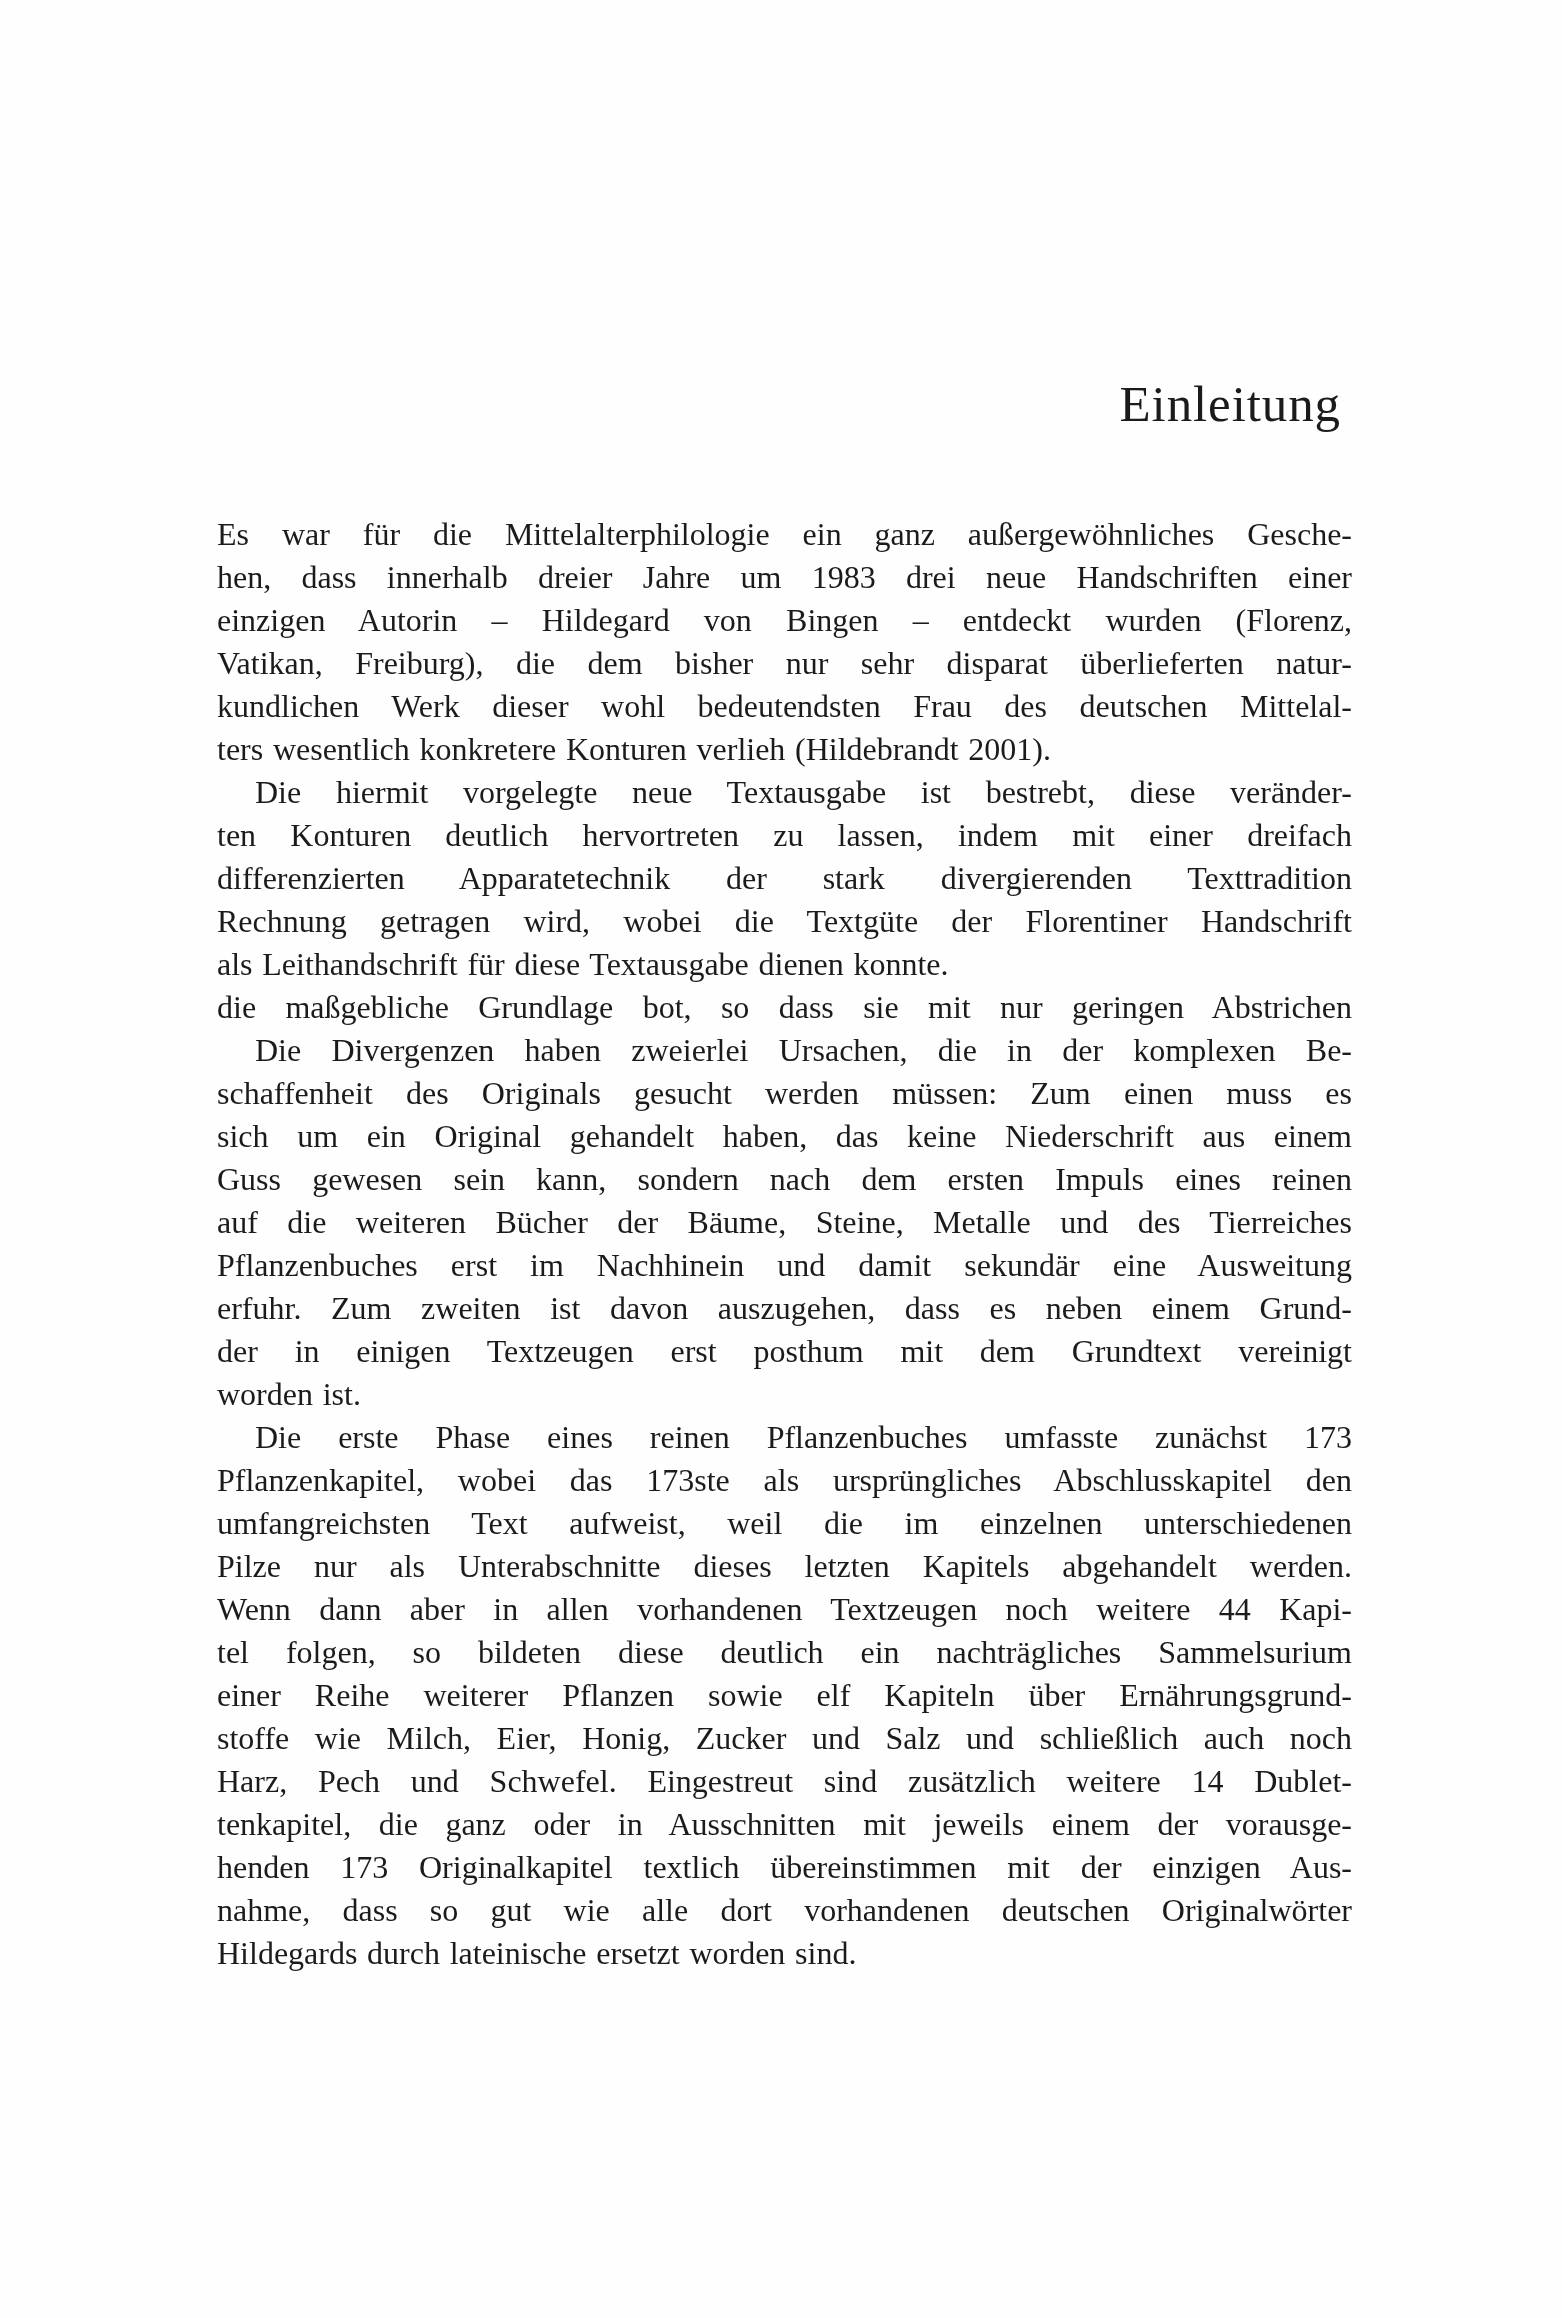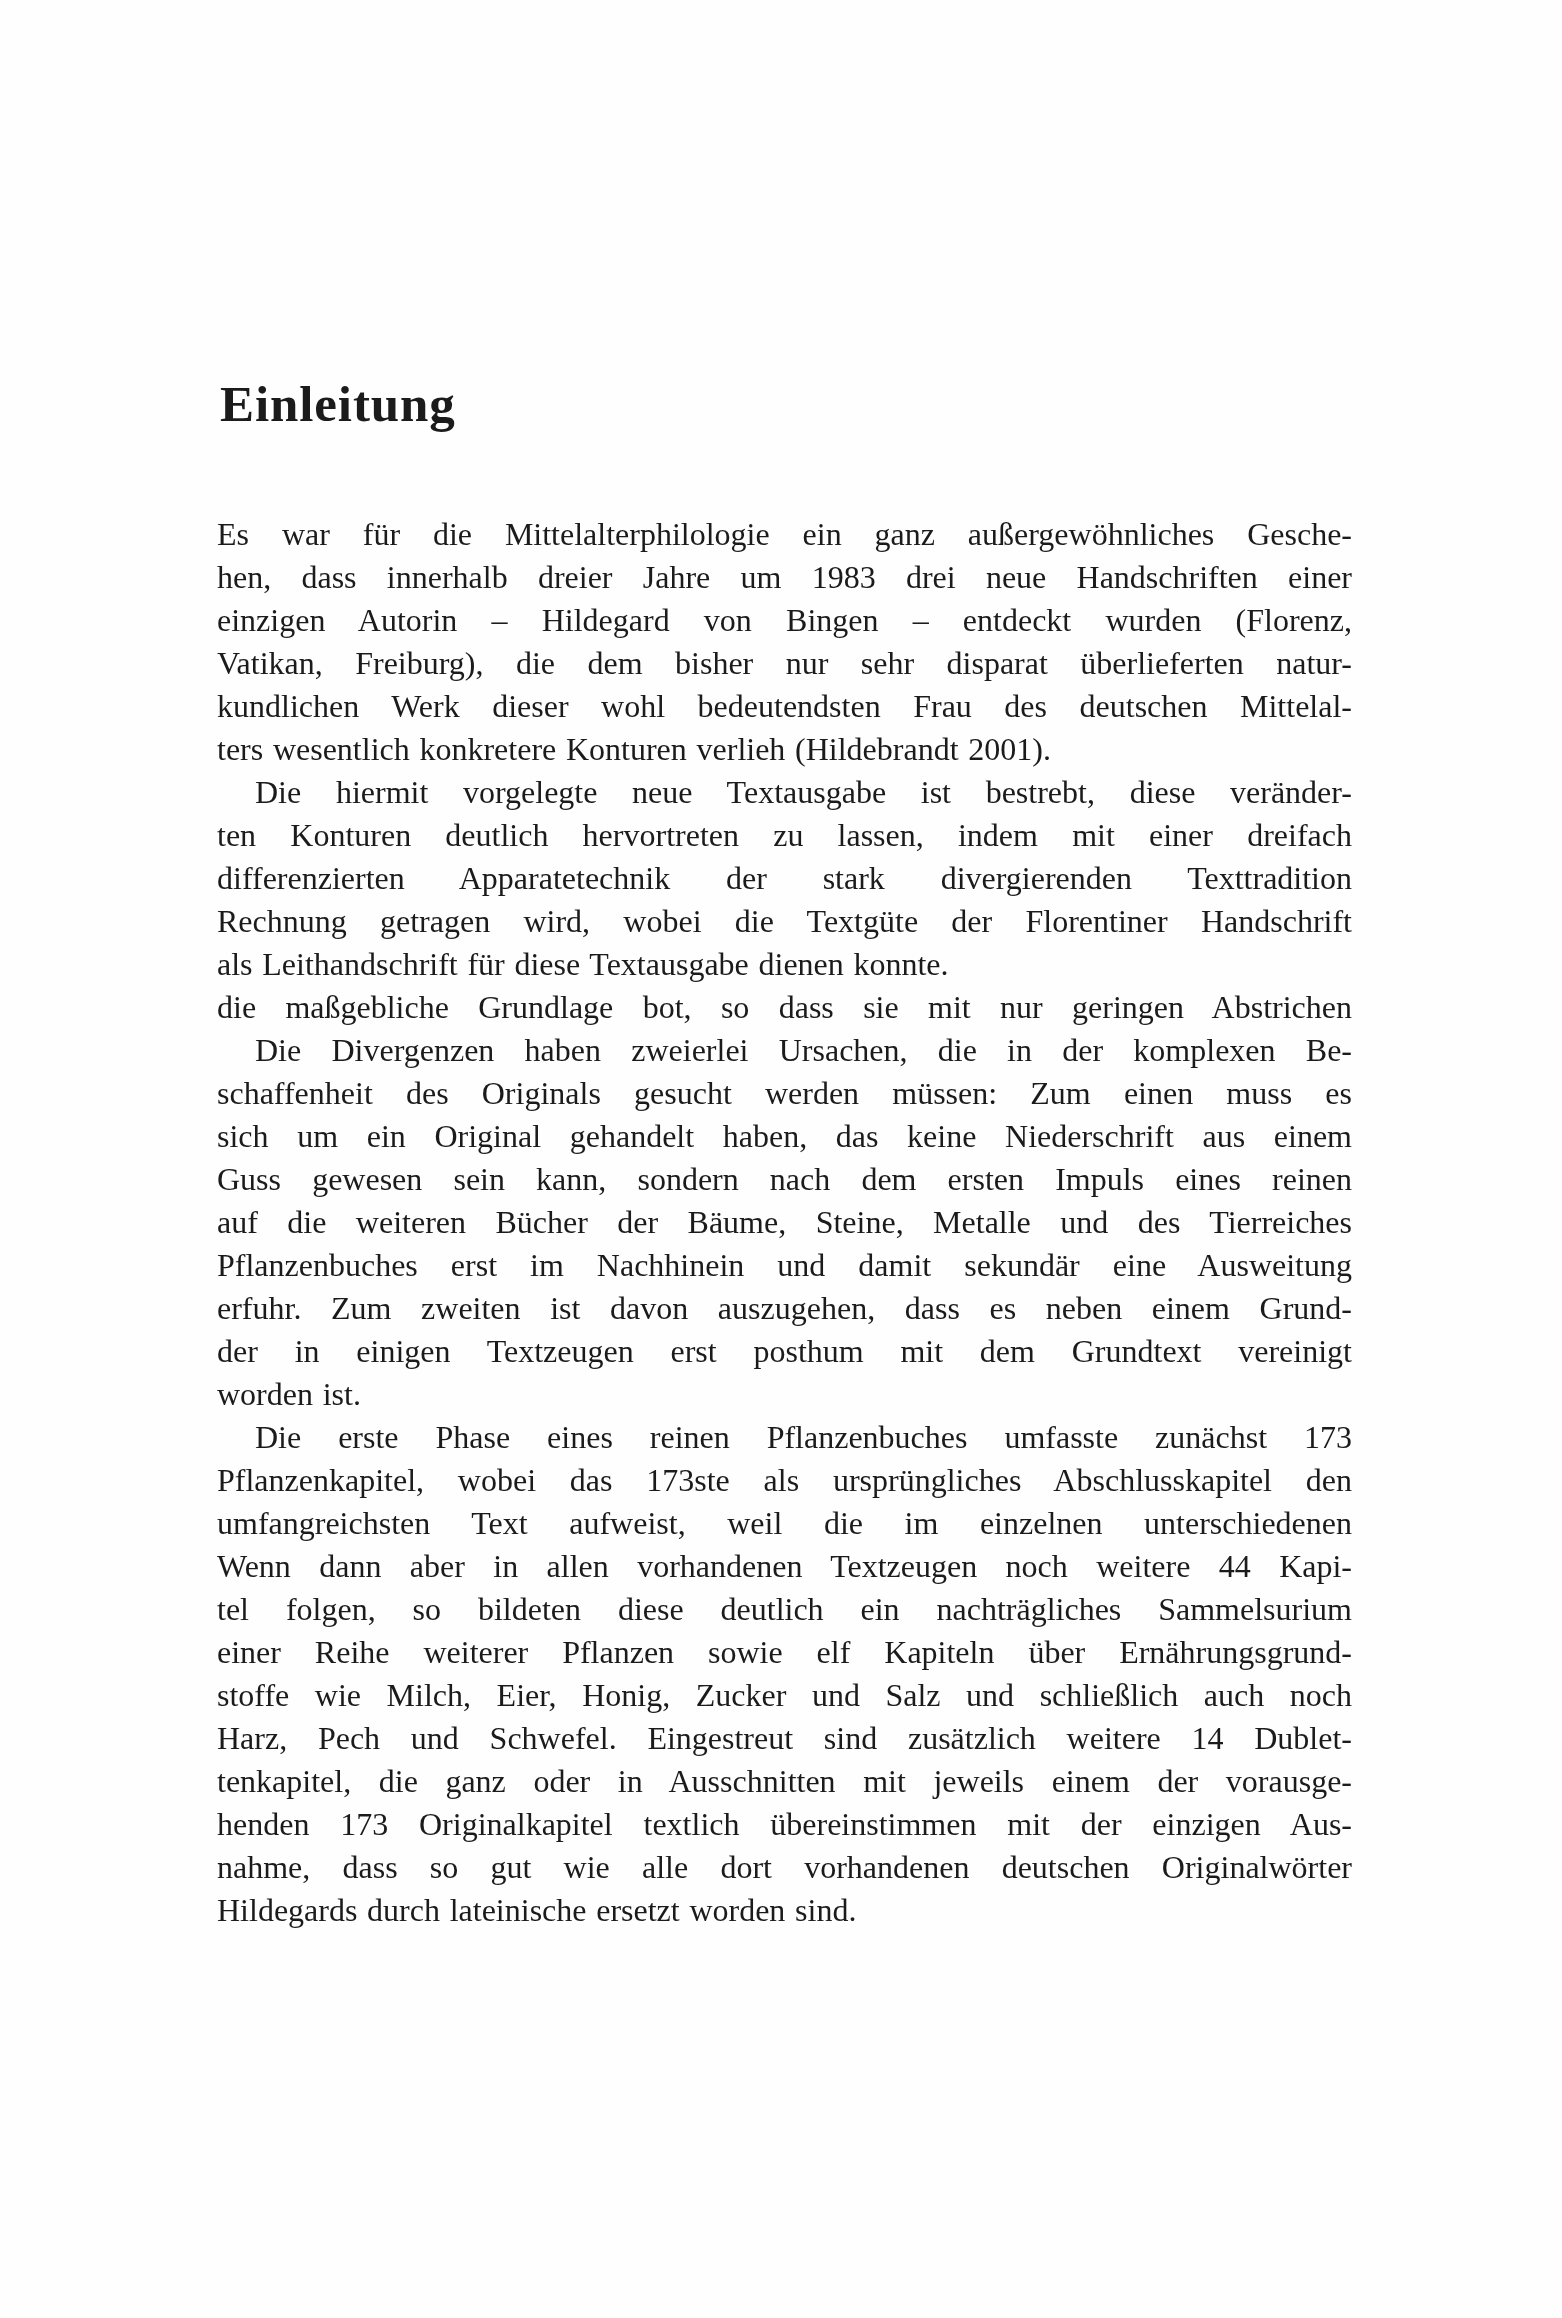--- a/index.html
+++ b/index.html
@@ -14,27 +14,27 @@
     overflow: hidden;
     font-family: "Liberation Serif", "DejaVu Serif", serif;
   }
   .page {
     position: absolute;
     inset: 0;
     background: #fefefe;
   }
   .chapter-title {
     position: absolute;
-    left: 220px;
+    left: 206px;
     top: 379px;
     width: 1135px;
-    text-align: left;
+    text-align: right;
     font-size: 51px;
     line-height: 51px;
-    font-weight: 700;
+    font-weight: 400;
     letter-spacing: 0.9px;
     color: #1b1b1b;
     margin: 0;
   }
   .text-block {
     position: absolute;
     left: 217px;
     top: 513px;
     width: 1135px;
     color: #1b1b1b;
@@ -89,20 +89,21 @@
         <div class="line">auf die weiteren Bücher der Bäume, Steine, Metalle und des Tierreiches</div>
         <div class="line">Pflanzenbuches erst im Nachhinein und damit sekundär eine Ausweitung</div>
         <div class="line">erfuhr. Zum zweiten ist davon auszugehen, dass es neben einem Grund-</div>
         <div class="line">der in einigen Textzeugen erst posthum mit dem Grundtext vereinigt</div>
         <div class="line last">worden ist.</div>
       </div>
       <div class="para">
         <div class="line indent">Die erste Phase eines reinen Pflanzenbuches umfasste zunächst 173</div>
         <div class="line">Pflanzenkapitel, wobei das 173ste als ursprüngliches Abschlusskapitel den</div>
         <div class="line">umfangreichsten Text aufweist, weil die im einzelnen unterschiedenen</div>
+        <div class="line">Pilze nur als Unterabschnitte dieses letzten Kapitels abgehandelt werden.</div>
         <div class="line">Wenn dann aber in allen vorhandenen Textzeugen noch weitere 44 Kapi-</div>
         <div class="line">tel folgen, so bildeten diese deutlich ein nachträgliches Sammelsurium</div>
         <div class="line">einer Reihe weiterer Pflanzen sowie elf Kapiteln über Ernährungsgrund-</div>
         <div class="line">stoffe wie Milch, Eier, Honig, Zucker und Salz und schließlich auch noch</div>
         <div class="line">Harz, Pech und Schwefel. Eingestreut sind zusätzlich weitere 14 Dublet-</div>
         <div class="line">tenkapitel, die ganz oder in Ausschnitten mit jeweils einem der vorausge-</div>
         <div class="line">henden 173 Originalkapitel textlich übereinstimmen mit der einzigen Aus-</div>
         <div class="line">nahme, dass so gut wie alle dort vorhandenen deutschen Originalwörter</div>
         <div class="line last">Hildegards durch lateinische ersetzt worden sind.</div>
       </div>

